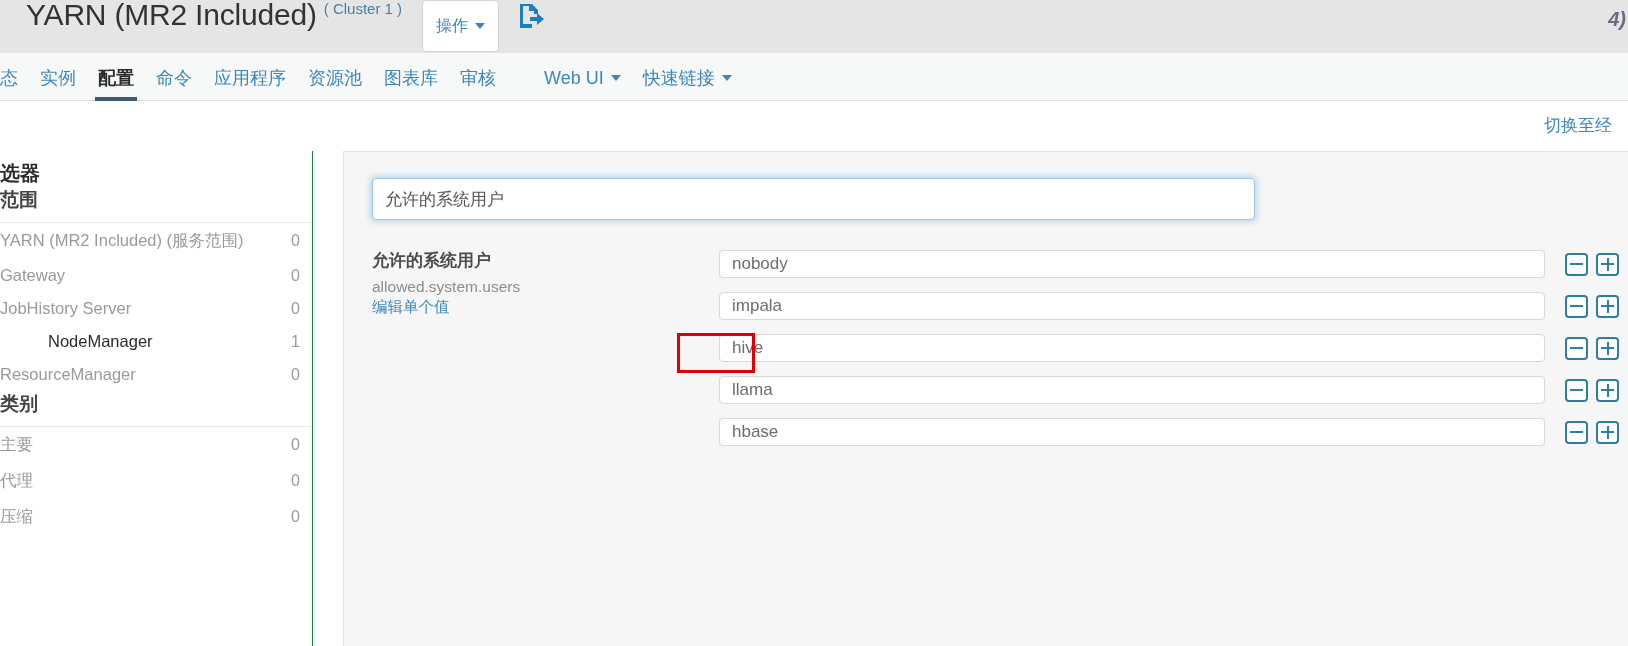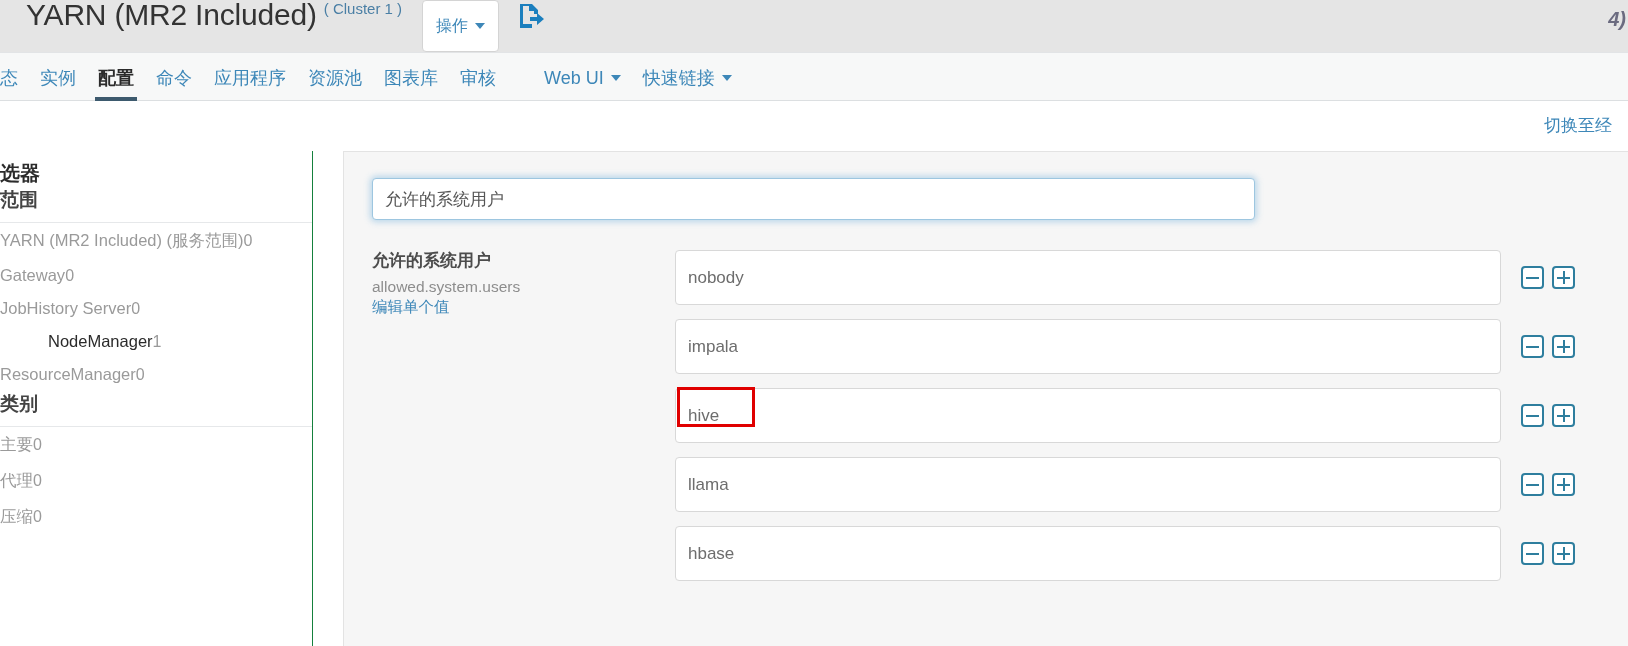--- a/index.html
+++ b/index.html
@@ -155,20 +155,21 @@
   .sb-section-head {
     font-size: 19px;
     font-weight: bold;
     color: #444;
     padding-bottom: 9px;
     border-bottom: 1px solid #e6e8ea;
     white-space: nowrap;
   }
   .sb-row {
     display: flex;
+    justify-content: space-between;
     align-items: center;
     font-size: 16.5px;
     color: #9a9a9a;
     padding: 7px 12px 7px 0;
     cursor: pointer;
     white-space: nowrap;
   }
   .sb-row.selected { color: #2b2b2b; padding-left: 48px; }
   .sb-row .cnt { color: #9a9a9a; font-size: 16px; }
   .sb-row.selected .cnt { color: #9a9a9a; }
@@ -243,29 +244,30 @@
   }
 
   .value-row {
     display: flex;
     align-items: center;
     margin-bottom: 14px;
     position: relative;
   }
   .value-input {
     width: 826px;
-    height: 55px;
+    height: 28px;
     border: 1px solid #d8d8d8;
     border-radius: 4px;
     background: #ffffff;
     font-size: 17px;
     color: #6d6d6d;
     padding: 0 12px;
     outline: none;
     font-family: "Liberation Sans", "DejaVu Sans", sans-serif;
+    margin-left: 44px;
   }
   .row-btns {
     display: flex;
     align-items: center;
     gap: 8px;
     margin-left: 20px;
   }
   .sq-btn {
     width: 23px; height: 23px;
     border: 2px solid #2e7e9e;

